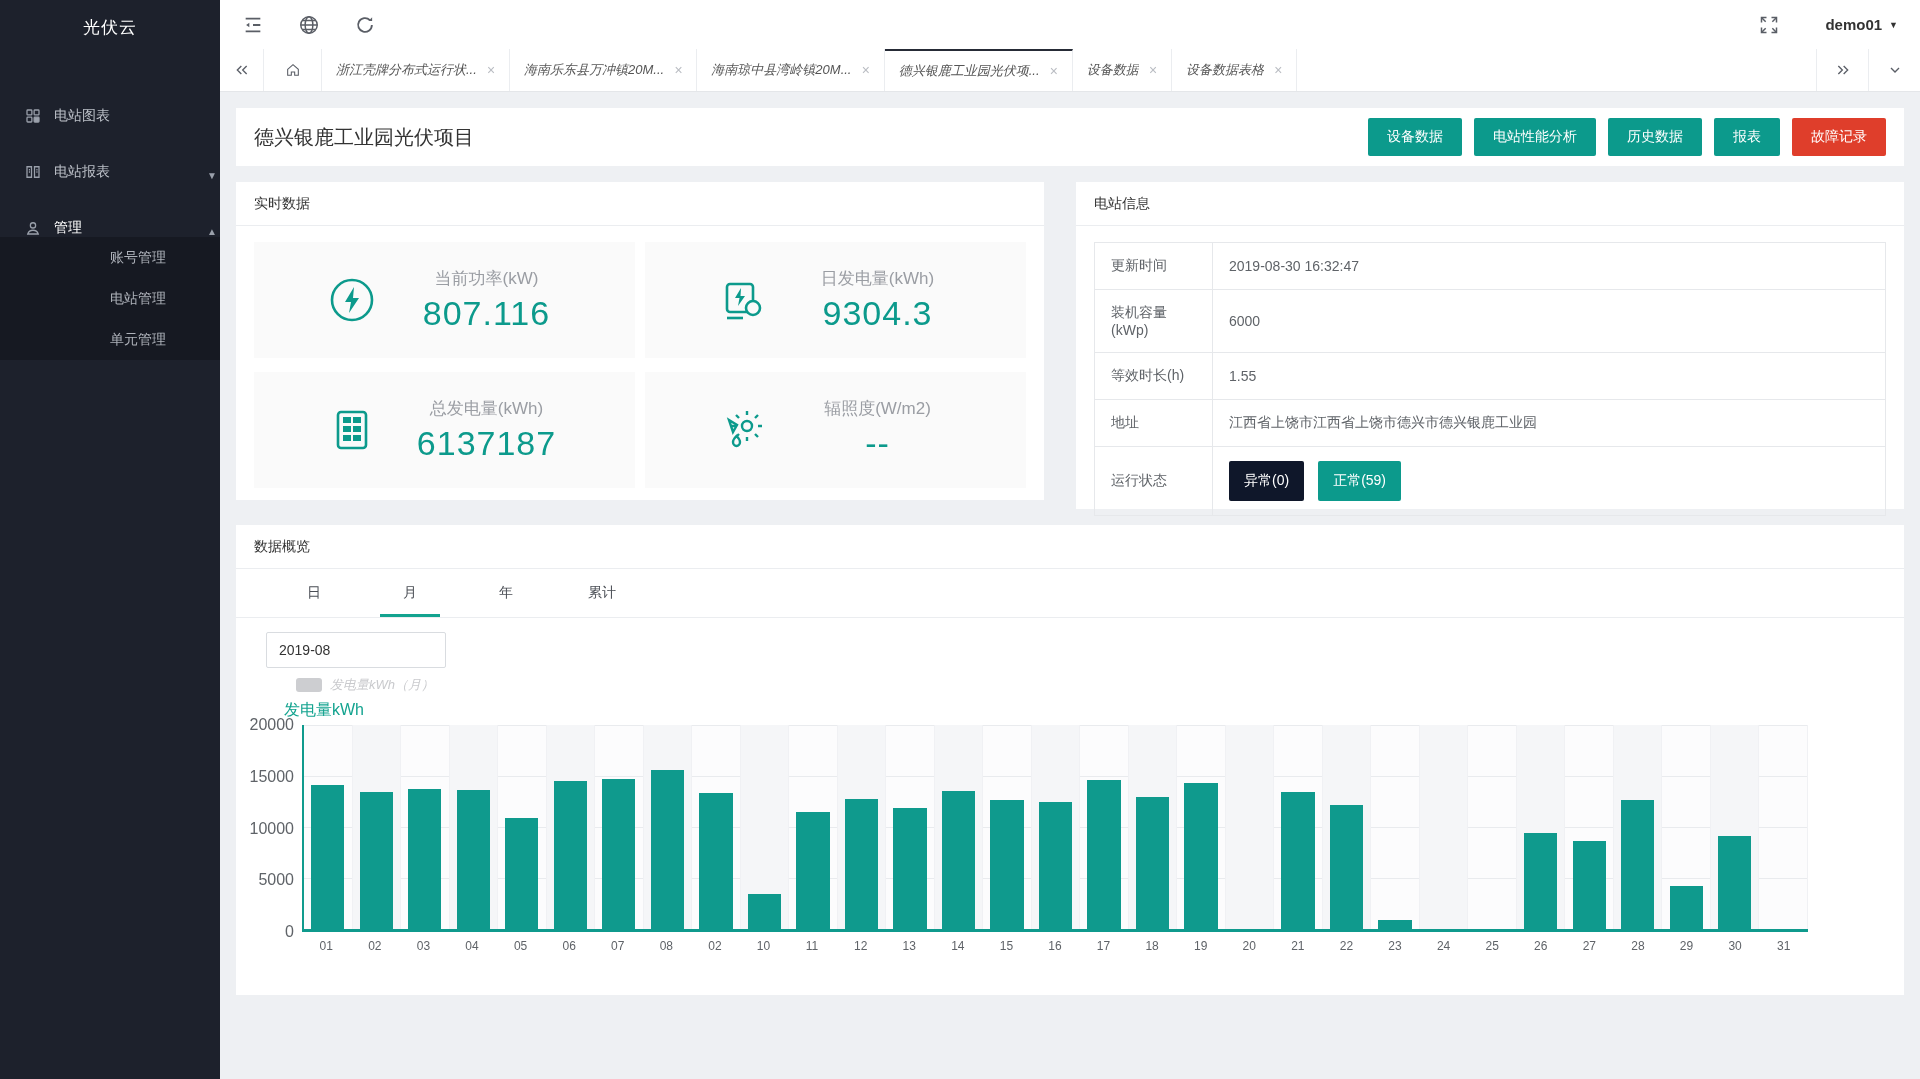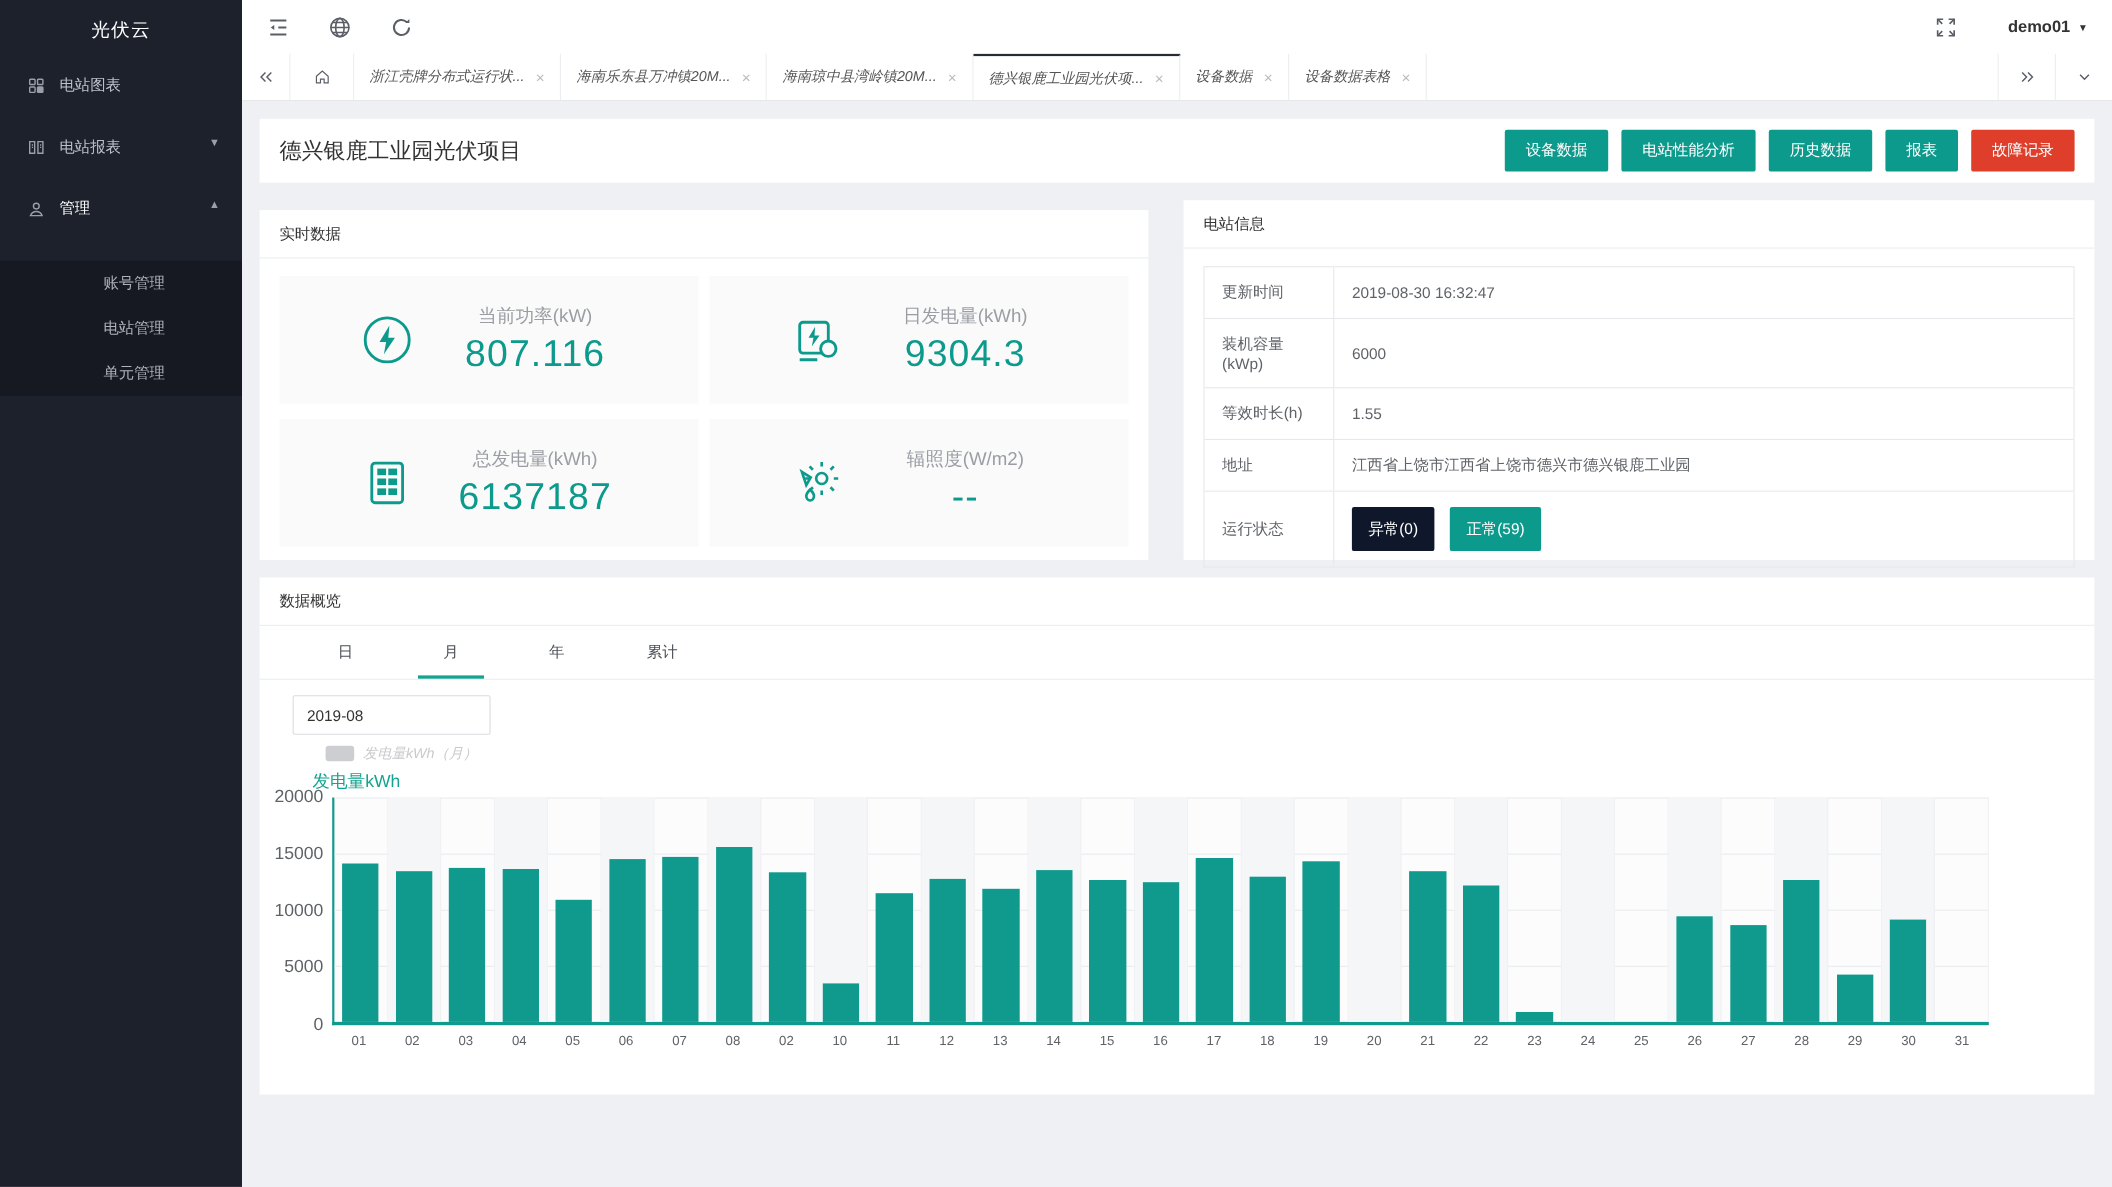--- a/index.html
+++ b/index.html
@@ -2,26 +2,26 @@
 <html><head>
 <meta charset="utf-8">
 <style>
   * { margin:0; padding:0; box-sizing:border-box; }
   html,body { width:1920px; height:1079px; overflow:hidden; font-family:"Liberation Sans","DejaVu Sans",sans-serif; background:#eef0f3; }
 
   
   .sidebar { position:absolute; left:0; top:0; width:220px; height:1079px; background:#1d212c; color:#c3c6cc; }
   .brand { height:55px; line-height:55px; text-align:center; color:#fff; font-size:17px; letter-spacing:1px; }
   .menu { margin-top:14px; }
-  .menu-item { height:56px; display:flex; align-items:flex-start; padding:0 20px 0 54px; font-size:14px; color:#bcc0c8; cursor:pointer; position:relative; }
+  .menu-item { height:56px; display:flex; align-items:flex-end; padding:0 3px 0 54px; font-size:14px; color:#bcc0c8; cursor:pointer; position:relative; }
   .menu-item .mi-icon { position:absolute; left:24px; width:18px; height:18px; color:#9aa0ab; }
   .menu-item .caret { margin-left:auto; font-size:10px; color:#9aa0ab; }
   .menu-item.active-parent { color:#fff; }
   .submenu { background:#161922; }
-  .submenu-item { height:41px; line-height:41px; padding-left:94px; font-size:14px; color:#aeb2ba; cursor:pointer; }
+  .submenu-item { height:41px; line-height:41px; padding-left:66px; font-size:14px; color:#aeb2ba; cursor:pointer;margin-left:44px; }
 
   
   .main { position:absolute; left:220px; top:0; width:1700px; height:1079px; }
 
   .toolbar { height:49px; background:#fff; display:flex; align-items:center; padding:0 22px;font-weight:bold; }
   .tool-icon { width:22px; height:22px; color:#5a5e66; margin-right:34px; cursor:pointer; }
   .toolbar-right { margin-left:auto; display:flex; align-items:center; }
   .fullscreen-icon { width:20px; height:20px; color:#5a5e66; cursor:pointer; margin-right:46px; }
   .user-box { display:flex; align-items:center; font-size:15px; color:#333; cursor:pointer; }
   .user-box .caret { font-size:9px; color:#333; margin-left:7px; }
@@ -46,21 +46,21 @@
 
   
   .title-panel { height:58px; display:flex; align-items:center; padding:0 18px; margin-bottom:16px; }
   .page-title { font-size:20px; color:#333; }
   .actions { margin-left:auto; display:flex; gap:12px; }
   .btn { height:38px; padding:0 19px; border:none; border-radius:2px; color:#fff; font-size:14px; cursor:pointer; font-family:inherit; }
   .btn.teal { background:#0c9a8c; }
   .btn.red { background:#df3e2b; }
 
   
-  .row2 { display:flex; gap:32px; align-items:flex-end; margin-bottom:16px; }
+  .row2 { display:flex; gap:32px; align-items:flex-start; margin-bottom:16px; }
   .realtime-panel { width:808px; height:318px; }
   .station-panel { flex:1; height:327px; }
 
   .cards { padding:16px 18px; display:grid; grid-template-columns:1fr 1fr; gap:14px 10px; }
   .card { background:#fafafa; height:116px; display:flex; align-items:center; }
   .card-icon { width:52px; height:52px; color:#0c9a8c; margin-left:72px; flex:none; }
   .card-text { flex:1; text-align:center; padding-right:40px; }
   .card-label { font-size:17px; color:#9a9da3; }
   .card-value { font-size:34px; color:#0c9a8c; margin-top:4px; letter-spacing:1px; }
 

